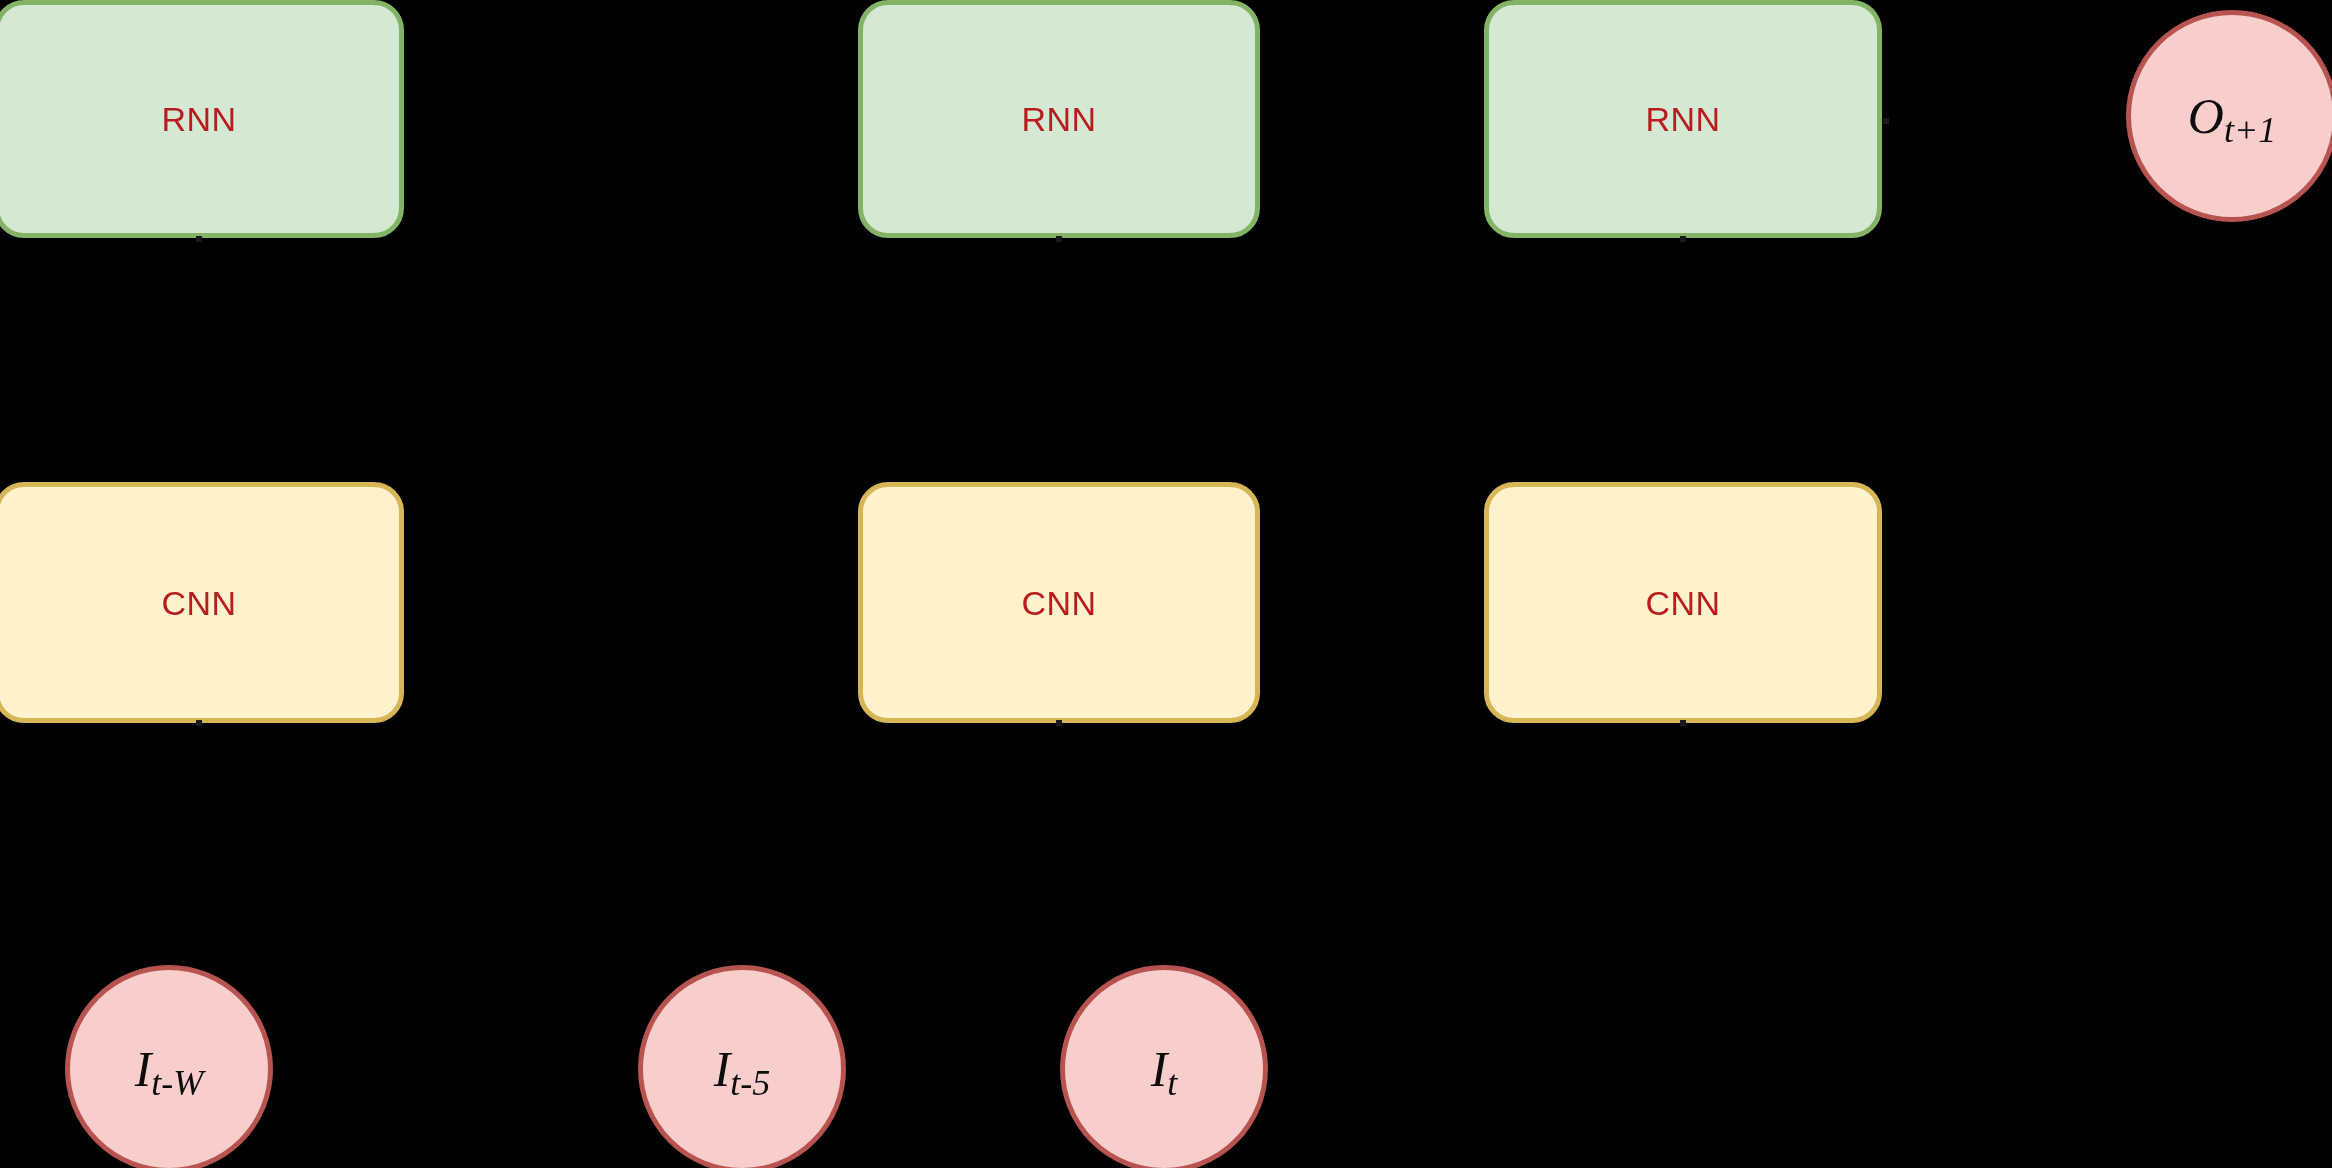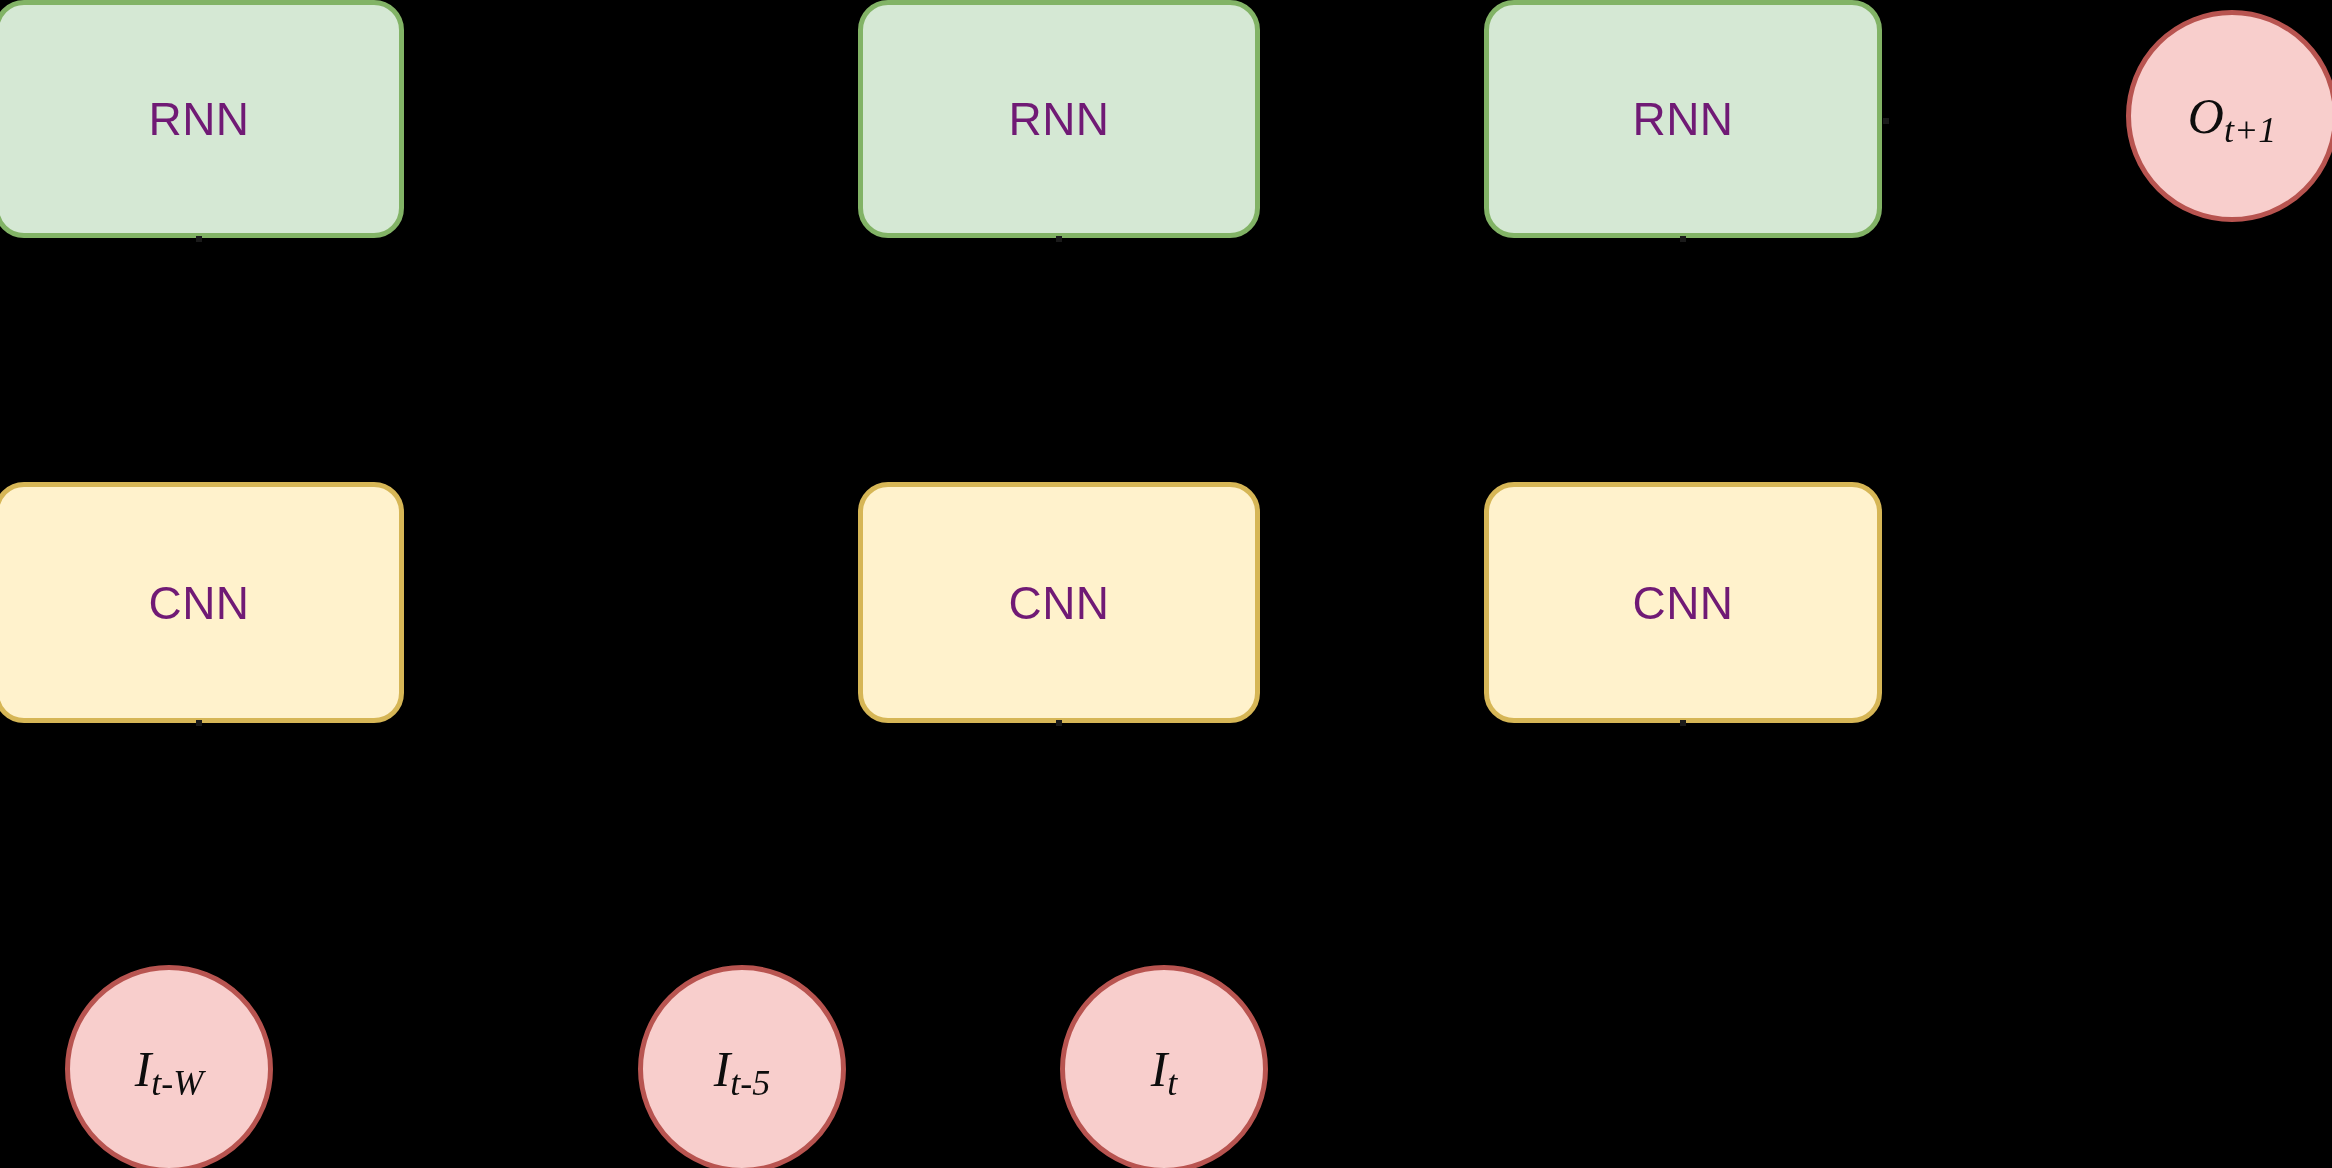--- a/index.html
+++ b/index.html
@@ -25,23 +25,23 @@
     box-sizing: border-box;
     border-radius: 30px;
     border-style: solid;
     border-width: 5px;
     display: flex;
     align-items: center;
     justify-content: center;
   }
   .node-box .node-label {
     font-family: "Liberation Sans", sans-serif;
-    font-size: 46px;
+    font-size: 34px;
     font-weight: 400;
-    color: #701a75;
+    color: #b91c1c;
     letter-spacing: 0.5px;
     line-height: 1;
     user-select: none;
   }
   .node-rnn {
     background: #d5e8d4;
     border-color: #82b366;
   }
   .node-cnn {
     background: #fff2cc;

